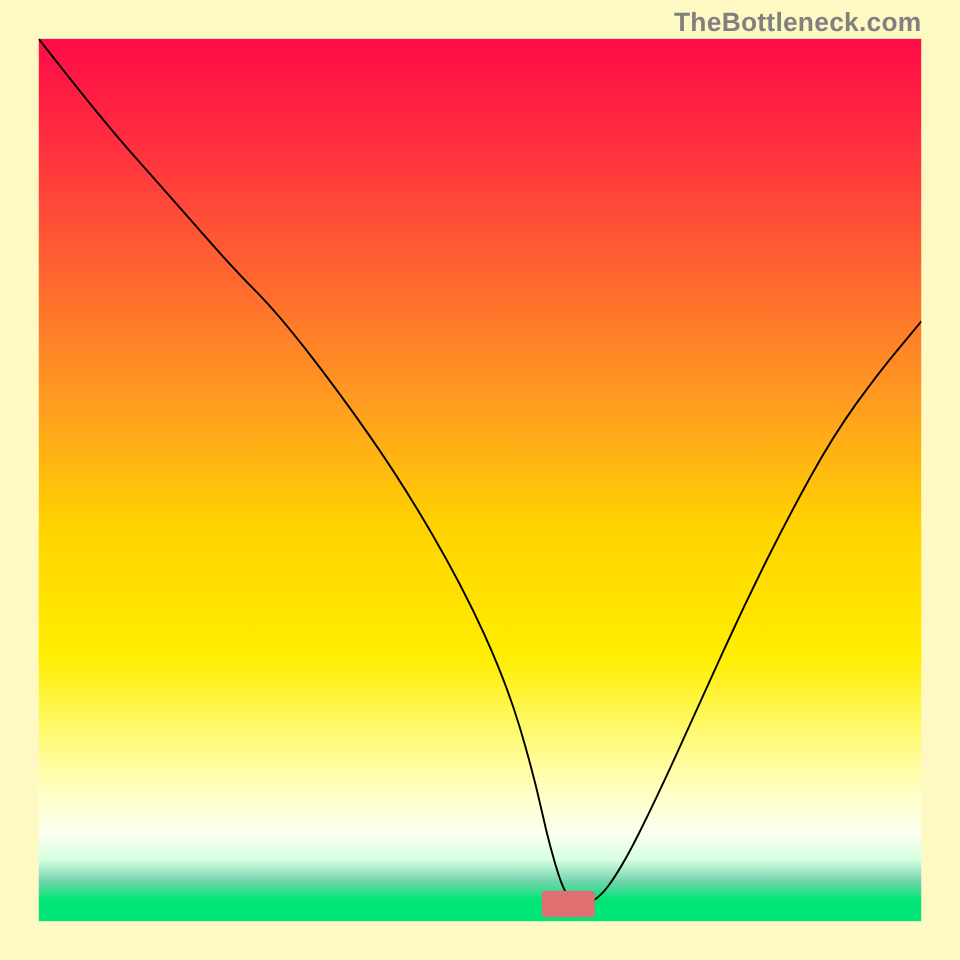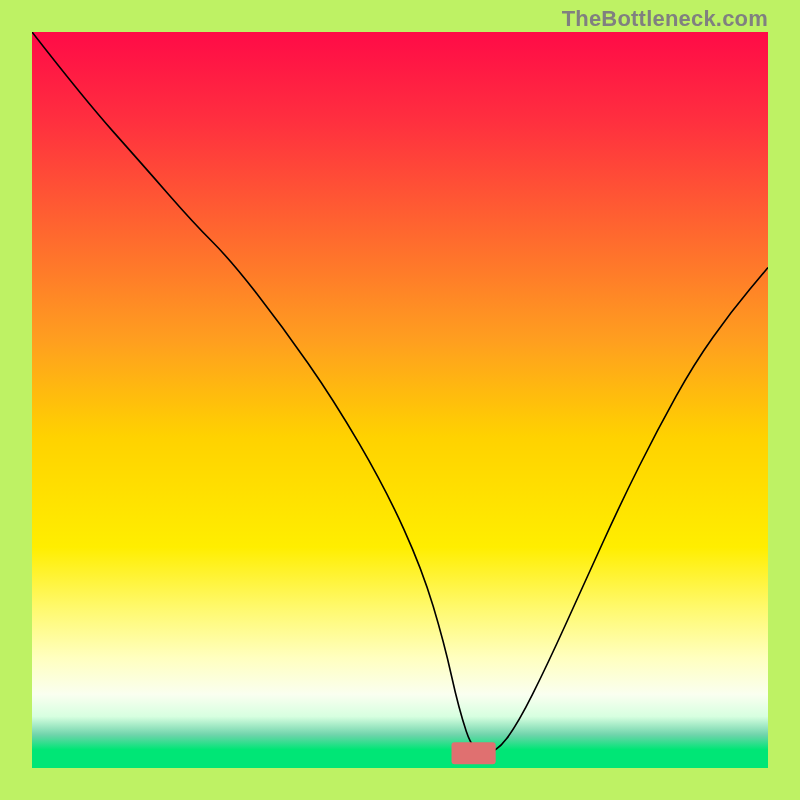--- a/index.html
+++ b/index.html
@@ -10,21 +10,21 @@
     background: #000;
     overflow: hidden;
     font-family: Arial, Helvetica, sans-serif;
   }
   .frame {
     position: absolute;
     left: 0;
     top: 0;
     width: 800px;
     height: 800px;
-    background: #bef264;
+    background: #fef9c3;
   }
   .plot-area {
     position: absolute;
     left: 32px;
     top: 32px;
     width: 736px;
     height: 736px;
     overflow: hidden;
   }
   .watermark {

